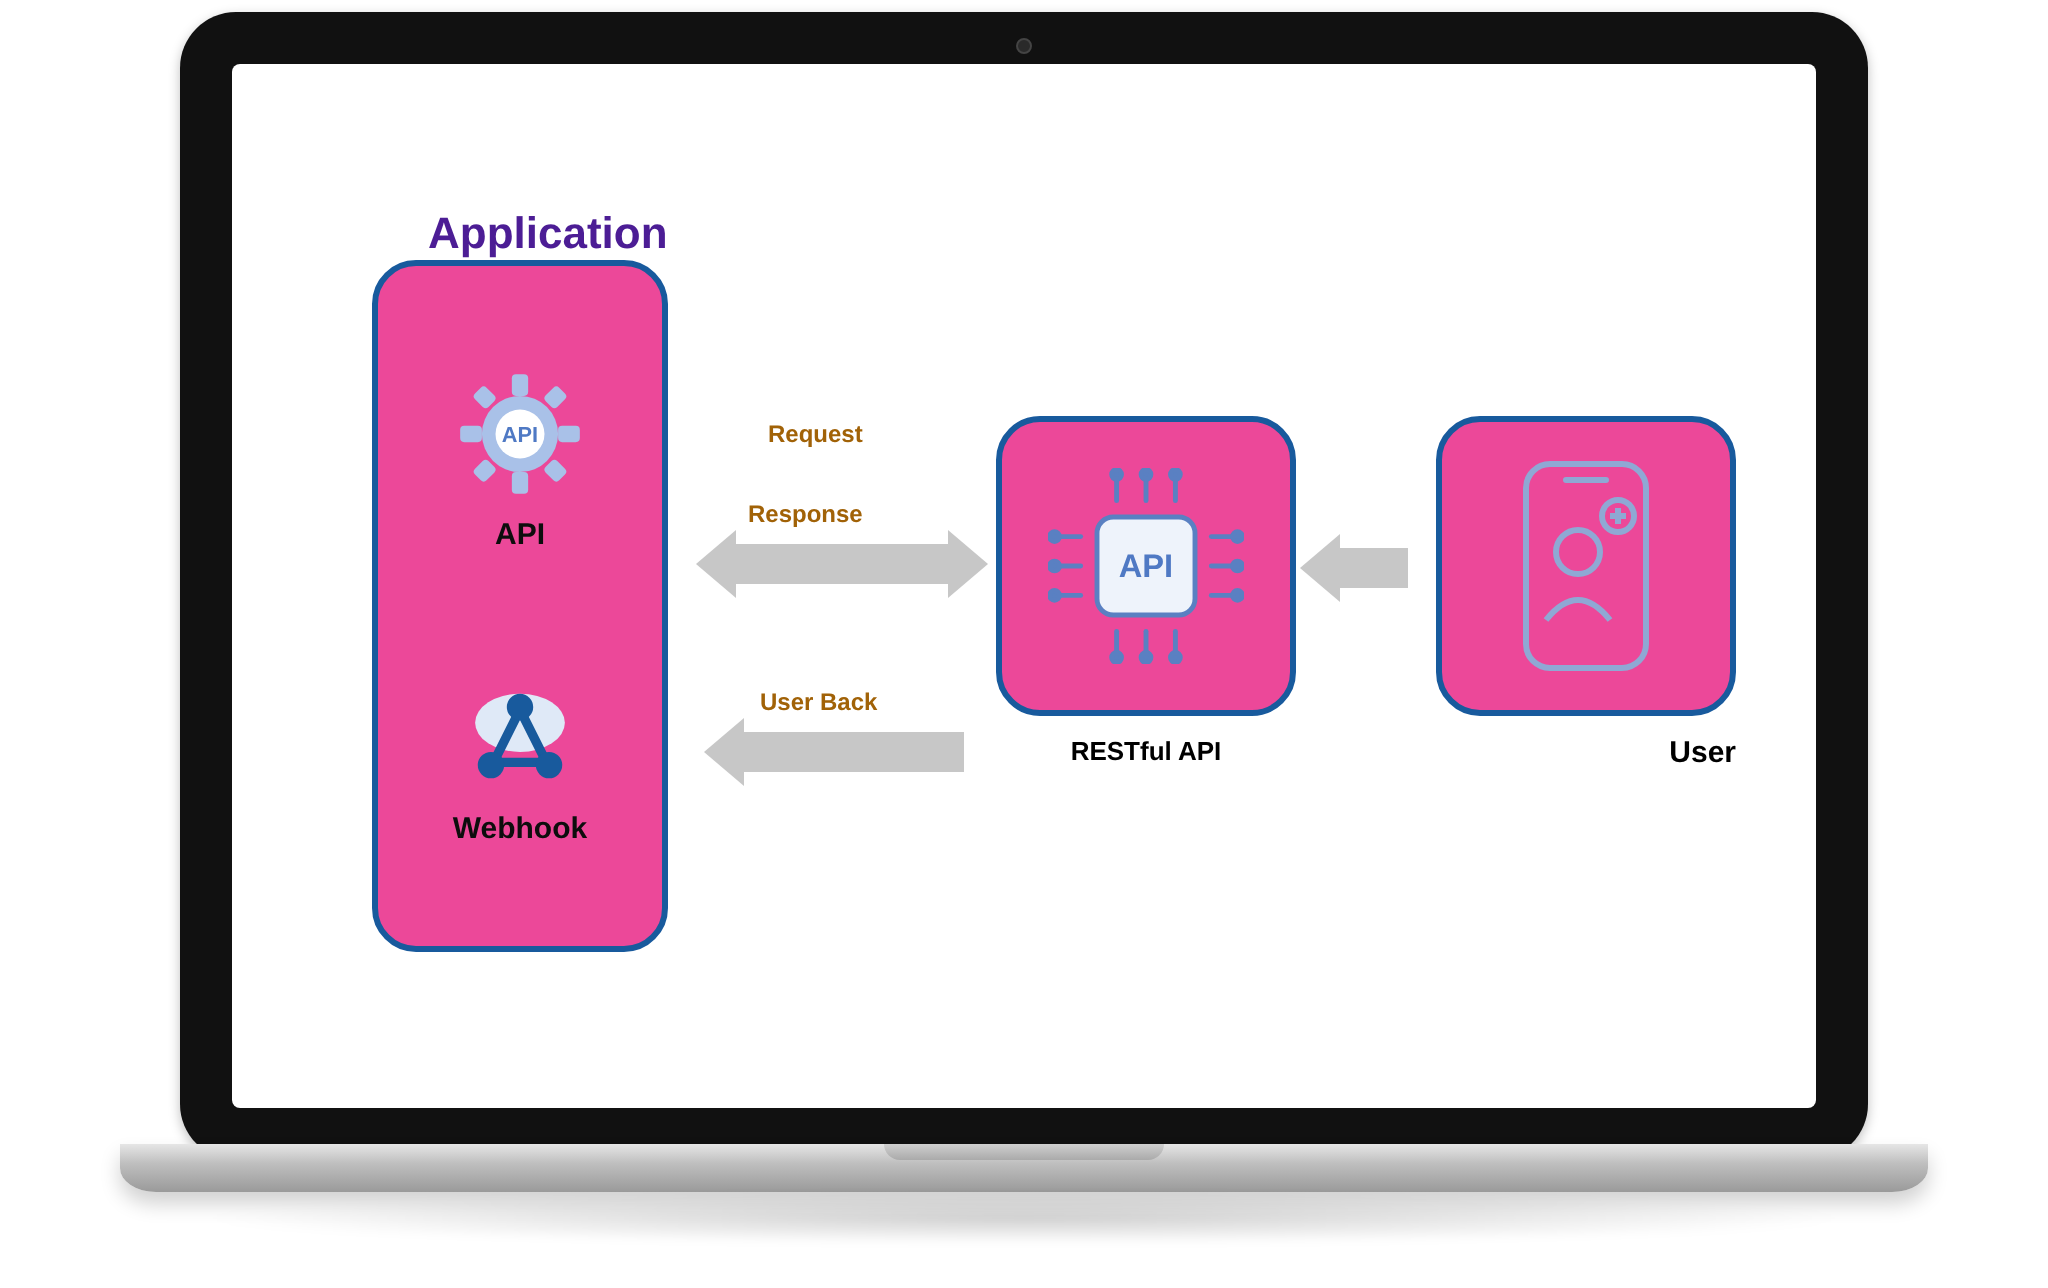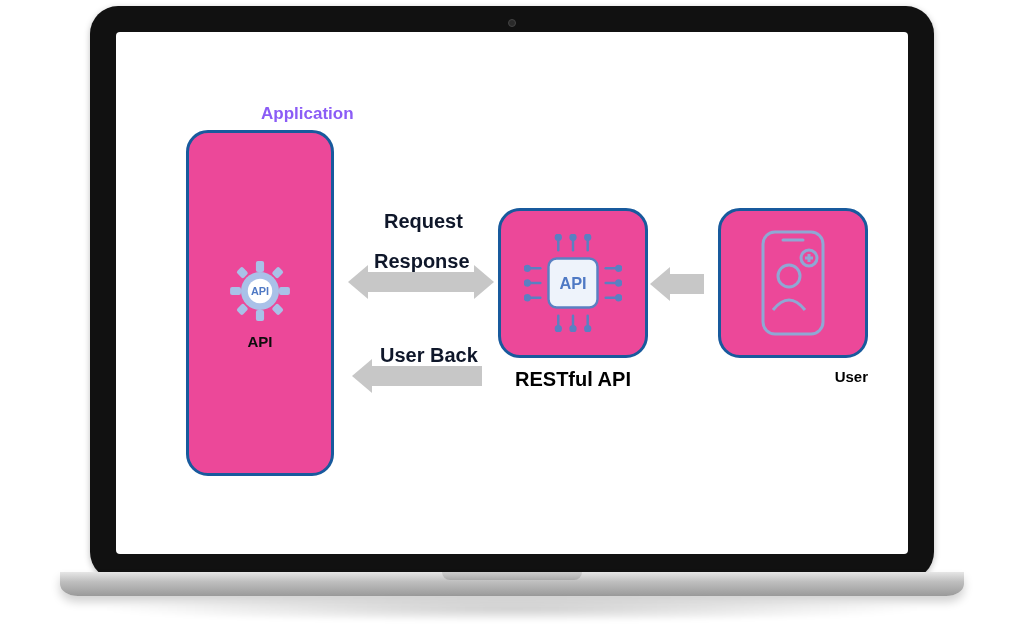--- a/index.html
+++ b/index.html
@@ -76,23 +76,22 @@
   background: radial-gradient(ellipse at center, rgba(0,0,0,0.18), rgba(0,0,0,0) 70%);
   filter: blur(2px);
 }
 
 
 .title {
   position: absolute;
   left: 98px;
   top: 72px;
   font-weight: 800;
-  font-size: 17px;
-  color: #8b5cf6;
-  margin-left: 47px;
+  font-size: 22px;
+  color: #4c1d95;
 }
 .box {
   position: absolute;
   border: 3px solid #185a9d;
   border-radius: 22px;
   background: #ec4899;
 }
 .app-box {
   left: 70px;
   top: 98px;
@@ -127,21 +126,21 @@
   align-items: center;
   justify-content: center;
 }
 .mid-label {
   position: absolute;
   left: 382px;
   top: 336px;
   width: 150px;
   text-align: center;
   font-weight: 800;
-  font-size: 20px;
+  font-size: 13px;
 }
 .user-box {
   left: 602px;
   top: 176px;
   width: 150px;
   height: 150px;
   display: flex;
   align-items: center;
   justify-content: center;
 }
@@ -150,22 +149,22 @@
   left: 602px;
   top: 336px;
   width: 150px;
   text-align: right;
   font-weight: 800;
   font-size: 15px;
 }
 .flow-label {
   position: absolute;
   font-weight: 800;
-  font-size: 20px;
-  color: #0f172a;
+  font-size: 12px;
+  color: #a16207;
 }
 .req-lbl { left: 268px; top: 178px; }
 .resp-lbl { left: 258px; top: 218px; }
 .cb-lbl   { left: 264px; top: 312px; }
 
 
 .arrow {
   position: absolute;
   background: #c7c7c7;
   height: 20px;
@@ -227,20 +226,34 @@
               <rect x="69" y="17" width="14" height="12" rx="3" transform="rotate(-45 76 23)"></rect>
               <rect x="17" y="71" width="14" height="12" rx="3" transform="rotate(-45 24 77)"></rect>
               <rect x="69" y="71" width="14" height="12" rx="3" transform="rotate(45 76 77)"></rect>
             </g>
             <circle cx="50" cy="50" r="18" fill="#fff"></circle>
             <text x="50" y="56" text-anchor="middle" font-size="16" font-weight="800" fill="#4f79c4">API</text>
           </svg>
           <div class="label">API</div>
         </div>
 
+        <div style="display:flex;flex-direction:column;align-items:center;gap:6px;">
+          <svg class="webhook-icon" viewBox="0 0 100 90">
+            <ellipse cx="50" cy="32" rx="34" ry="22" fill="#dfe9f7"></ellipse>
+            <g stroke="#185a9d" stroke-width="7" fill="none" stroke-linecap="round">
+              <path d="M50 22 L30 62"></path>
+              <path d="M50 22 L70 62"></path>
+              <path d="M30 62 L70 62"></path>
+            </g>
+            <circle cx="50" cy="20" r="10" fill="#185a9d"></circle>
+            <circle cx="28" cy="64" r="10" fill="#185a9d"></circle>
+            <circle cx="72" cy="64" r="10" fill="#185a9d"></circle>
+          </svg>
+          <div class="label">Webhook</div>
+        </div>
       </div>
 
       <div class="box mid-box">
         <svg width="98" height="98" viewBox="0 0 120 120">
           <g stroke="#5a80c2" stroke-width="3" fill="none" stroke-linecap="round">
             <rect x="30" y="30" width="60" height="60" rx="10" fill="#eef3fb"></rect>
 
             <line x1="20" y1="42" x2="6" y2="42"></line>
               <circle cx="4" cy="42" r="3" fill="#5a80c2"></circle>
             <line x1="20" y1="60" x2="6" y2="60"></line>

